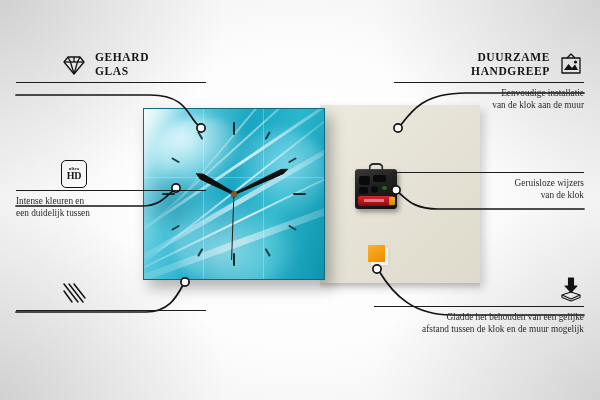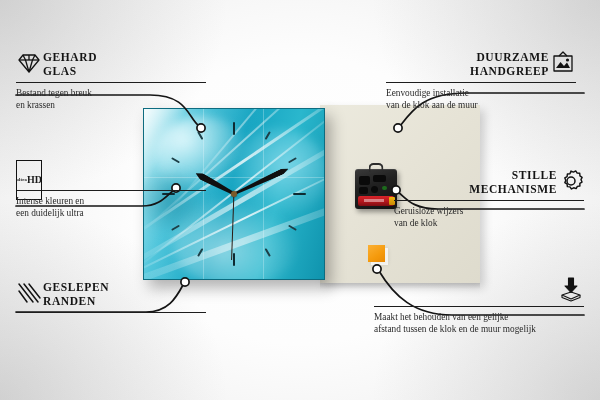--- a/index.html
+++ b/index.html
@@ -127,46 +127,46 @@
       background:#101010; clip-path:polygon(50% 0, 100% 12%, 70% 100%, 30% 100%, 0 12%); }
   .hand-sec{ width:1.4px; height:66px; margin-left:-.7px; margin-top:-66px; background:#2b1a12; }
   .pin{ position:absolute; left:50%; top:50%; width:6px; height:6px; margin:-3px 0 0 -3px;
       border-radius:50%; background:#7a5a2a; box-shadow:0 0 2px rgba(0,0,0,.6); }
 
   
   #wires{ position:absolute; left:0; top:0; width:600px; height:400px; pointer-events:none; }
 
   
   .feature{ position:absolute; width:190px; }
-  .feature .head{ display:flex; align-items:flex-start; gap:1px; }
+  .feature .head{ display:flex; align-items:flex-end; gap:8px;margin-left:45px; }
   .feature.right .head{ flex-direction:row-reverse; }
   .feature .title{
     font-size:11.5px; font-weight:bold; letter-spacing:.6px; line-height:1.22;
     text-transform:uppercase; color:#141414; white-space:pre-line;
   }
   .feature.right .title{ text-align:right; }
   .feature .rule{ height:1px; background:#1d1d1d; margin:4px 0 4px; }
   .feature .desc{
     font-size:9.3px; line-height:1.32; color:#2a2a2a; white-space:pre-line;
   }
-  .feature.right .desc{ }
+  .feature.right .desc{ text-align:right; }
   .ico{ width:26px; height:26px; flex:0 0 26px; display:block; }
   .ico svg{ width:100%; height:100%; display:block; }
 
   #f1{ left:16px; top:50px; }
   #f2{ left:16px; top:160px; }
   #f3{ left:16px; top:280px; }
-  #f4{ right:24px; top:50px; }
+  #f4{ right:16px; top:50px; }
   #f5{ right:16px; top:168px; }
   #f6{ right:16px; top:276px; }
   .feature.right{ left:auto; }
 
   .hd-badge{
-    width:26px; height:40px; border:1.6px solid #121212; border-radius:0;
-    display:flex; flex-direction:row; align-items:center; justify-content:center; line-height:1;
+    width:26px; height:28px; border:1.6px solid #121212; border-radius:5px;
+    display:flex; flex-direction:column; align-items:center; justify-content:center; line-height:1;
   }
   .hd-badge .u{ font-size:4.6px; font-weight:bold; letter-spacing:.2px; }
   .hd-badge .h{ font-size:10px; font-weight:bold; letter-spacing:-.2px; }
 </style>
 </head>
 <body>
 
 <div class="vignette v-tl"></div>
 <div class="vignette v-bl"></div>
 <div class="vignette v-tr"></div>
@@ -283,52 +283,48 @@
         <path d="M7 5 L9.5 10 L13 22"></path>
             <path d="M19 5 L16.5 10 L13 22"></path>
             <path d="M13 5 V10"></path>
       </g>
         </svg>
     </span>
     <span class="title">GEHARD
 GLAS</span>
   </div>
   <div class="rule"></div>
-  <div class="desc">Bestand tegen breuk
-en krassen</div>
 </div>
 
 <div class="feature" id="f2">
   <div class="head">
     <span class="ico">
       <span class="hd-badge">
         <span class="u">ultra</span>
         <span class="h">HD</span>
       </span>
     </span>
   </div>
   <div class="rule"></div>
   <div class="desc">Intense kleuren en
-een duidelijk ultra</div>
+een duidelijk tussen</div>
 </div>
 
 <div class="feature" id="f3">
   <div class="head">
     <span class="ico">
       <svg viewBox="0 0 26 26">
           <g stroke="#121212" stroke-width="1.5" stroke-linecap="round">
         <line x1="3" y1="4" x2="17" y2="22"></line>
             <line x1="8" y1="4" x2="22" y2="22"></line>
         <line x1="13" y1="4" x2="24" y2="18"></line>
             <line x1="3" y1="11" x2="11" y2="22"></line>
       </g>
         </svg>
     </span>
-    <span class="title">GESLEPEN
-RANDEN</span>
   </div>
   <div class="rule"></div>
 </div>
 
 <div class="feature right" id="f4">
   <div class="head">
     <span class="ico">
       <svg viewBox="0 0 26 26">
           <g fill="none" stroke="#121212" stroke-width="1.3" stroke-linejoin="round">
         <path d="M9 6 L13 2 L17 6"></path>
@@ -340,45 +336,33 @@
     </span>
     <span class="title">DUURZAME
 HANDGREEP</span>
   </div>
   <div class="rule"></div>
   <div class="desc">Eenvoudige installatie
 van de klok aan de muur</div>
 </div>
 
 <div class="feature right" id="f5">
-  <div class="head">
-    <span class="ico">
-      <svg viewBox="0 0 26 26">
-          <g fill="none" stroke="#121212" stroke-width="1.5" stroke-linejoin="round">
-        <path d="M13 2.5 l2.6 1.1 2.4-1.2 1.5 2.3 2.7 .2 .2 2.7 2.3 1.5-1.2 2.4 1.1 2.6-2.3 1.4 .1 2.7-2.7 .4-1.3 2.4-2.5-.9-2.4 1.3-1.6-2.2-2.7-.3-.3-2.7-2.4-1.4 1-2.5-1-2.5 2.4-1.4 .3-2.7 2.7-.3z" transform="translate(-0.5,0) scale(0.95) translate(1.2,0.7)"></path>
-        <circle cx="13" cy="13" r="4"></circle>
-      </g>
-        </svg>
-    </span>
-    <span class="title">STILLE
-MECHANISME</span>
-  </div>
   <div class="rule"></div>
   <div class="desc">Geruisloze wijzers
 van de klok</div>
 </div>
 
 <div class="feature right" id="f6" style="width:210px">
   <div class="head">
     <span class="ico">
       <svg viewBox="0 0 26 26">
           <g fill="#121212" stroke="#121212" stroke-width="1.1" stroke-linejoin="round">
         <path d="M10.5 2 h5 v8 h3.5 L13 16.5 L7 10 h3.5 z"></path>
         <path d="M4 19 L13 16 L22 19 L13 23 Z" fill="none"></path>
         <path d="M4 19 v2.5 L13 25 l9-3.5 V19" fill="none"></path>
       </g>
         </svg>
     </span>
   </div>
   <div class="rule"></div>
-  <div class="desc">Maakt het behouden van een gelijke
+  <div class="desc">Gladde het behouden van een gelijke
 afstand tussen de klok en de muur mogelijk</div>
 </div>
 
 </body></html>

